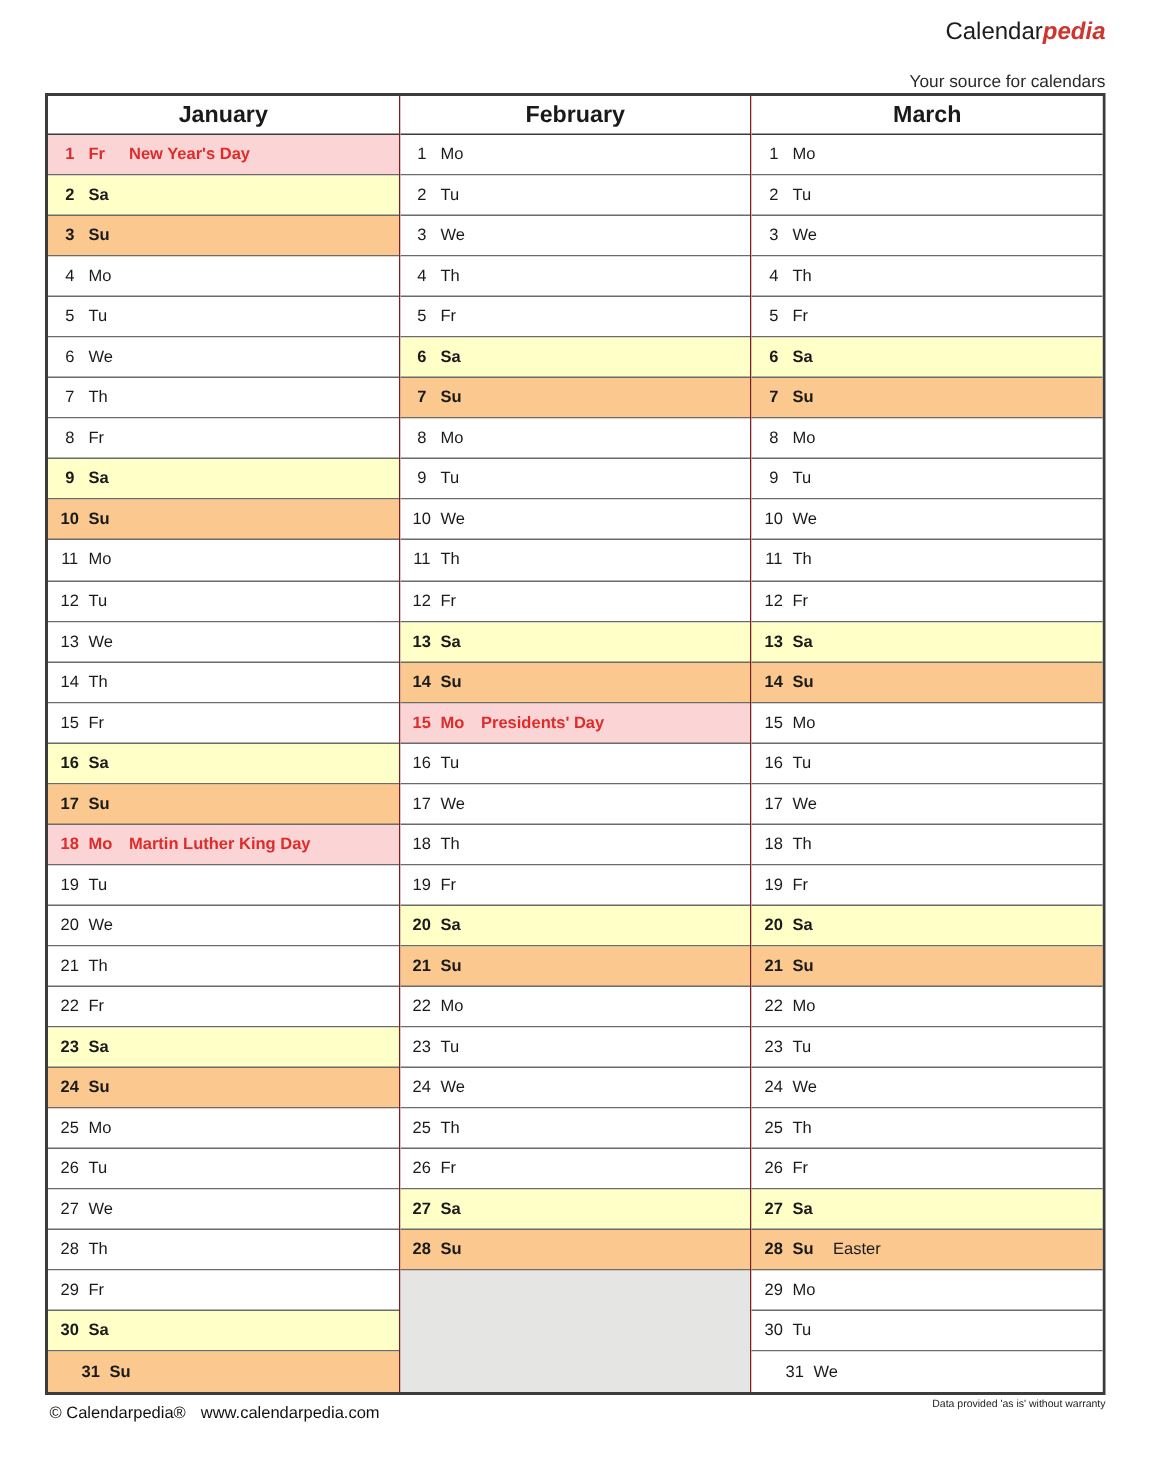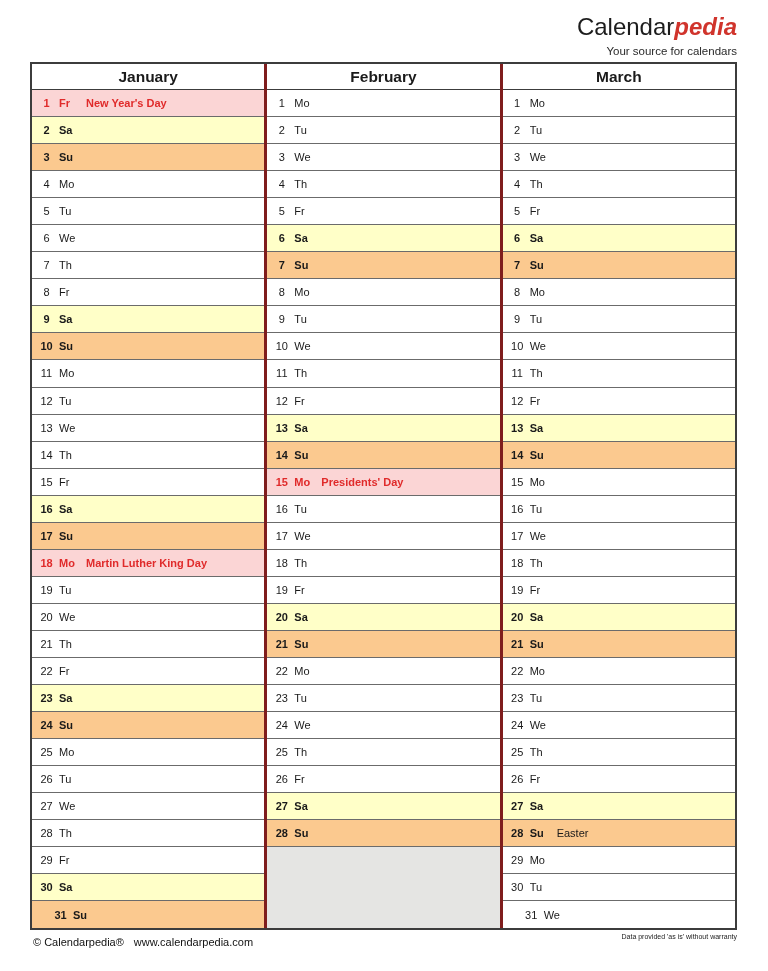--- a/index.html
+++ b/index.html
@@ -12,31 +12,31 @@
     overflow:hidden;
   }
   
   .page-title{
     position:absolute;left:33px;top:13px;
     font-size:30px;font-weight:bold;letter-spacing:0px;color:#000;
   }
   .logo{
     position:absolute;right:31px;top:14px;text-align:right;line-height:1.05;
   }
-  .logo-main{font-size:24px;color:#1c1c1c;}
+  .logo-main{font-size:16px;color:#1c1c1c;}
   .logo-red{color:var(--logo-red);font-weight:bold;font-style:italic;}
-  .logo-tagline{display:block;font-size:11.5px;color:#2a2a2a;margin-top:6px;}
+  .logo-tagline{display:block;font-size:11.5px;color:#2a2a2a;margin-top:18px;}
   
   .calendar{
     position:absolute;left:30px;top:62px;width:707px;
     display:flex;box-sizing:border-box;
     border:2px solid #3c3c3c;
     background:#fff;
   }
-  .month-col{flex:1 1 0;display:flex;flex-direction:column;border-right:3px solid #7f1d1d;min-width:0;}
+  .month-col{flex:1 1 0;display:flex;flex-direction:column;border-right:1px solid #7f1d1d;min-width:0;}
   .month-col:last-child{border-right:none;}
   .month-header{
     height:26px;box-sizing:border-box;line-height:25px;
     text-align:center;font-size:15.5px;font-weight:bold;
     border-bottom:1px solid #3c3c3c;background:#fff;
   }
   .day-row{
     height:27.05px;box-sizing:border-box;
     display:flex;align-items:center;
     padding-left:6px;font-size:11px;

